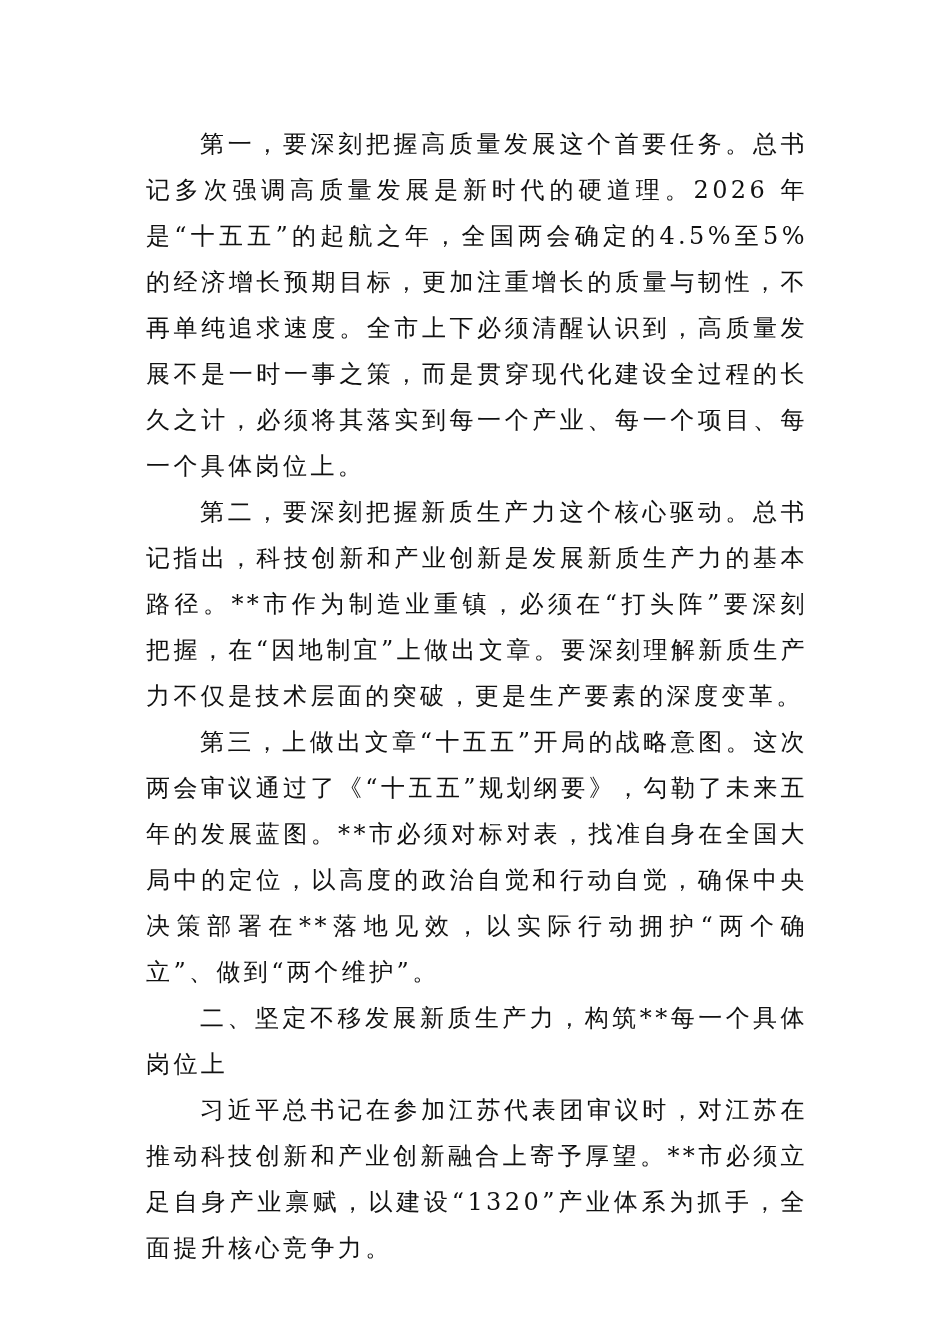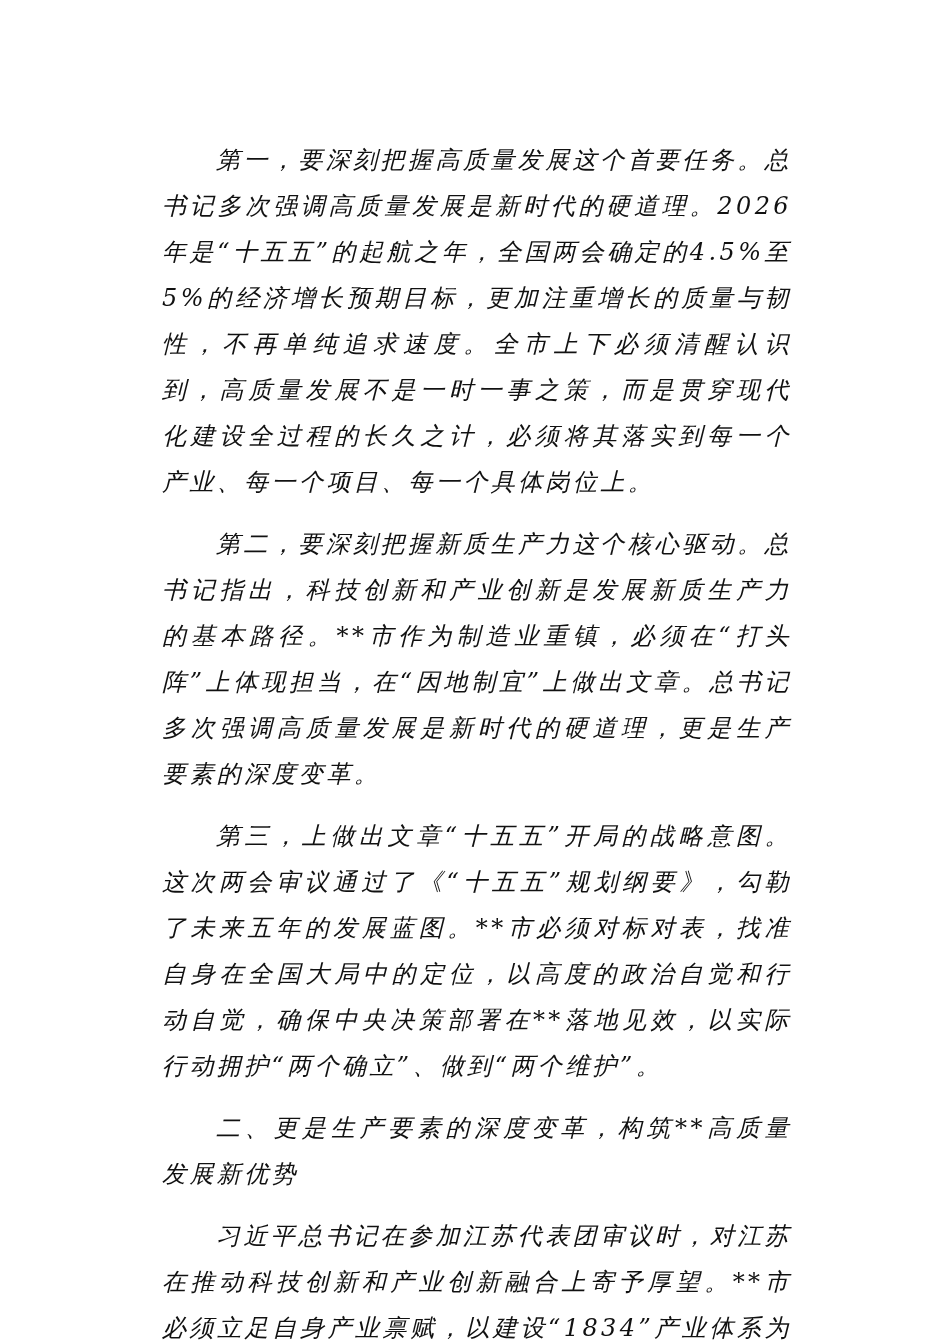--- a/index.html
+++ b/index.html
@@ -20,28 +20,27 @@
     width: 662px;
     font-family: "DejaVu Serif", "Liberation Serif", serif;
     font-size: 24px;
     line-height: 46px;
     color: #111111;
     letter-spacing: 3.4px;
     text-align: justify;
     text-justify: inter-character;
   }
   .para {
-    margin: 16px;
+    margin: 0;
     text-indent: 54px;
     word-break: break-all;
-    font-style: italic;
   }
 </style>
 </head>
 <body>
 
 <div class="page">
   <p class="para">第一，要深刻把握高质量发展这个首要任务。总书记多次强调高质量发展是新时代的硬道理。2026 年是“十五五”的起航之年，全国两会确定的4.5%至5%的经济增长预期目标，更加注重增长的质量与韧性，不再单纯追求速度。全市上下必须清醒认识到，高质量发展不是一时一事之策，而是贯穿现代化建设全过程的长久之计，必须将其落实到每一个产业、每一个项目、每一个具体岗位上。</p>
-  <p class="para">第二，要深刻把握新质生产力这个核心驱动。总书记指出，科技创新和产业创新是发展新质生产力的基本路径。**市作为制造业重镇，必须在“打头阵”上体现担当，在“因地制宜”上做出文章。总书记多次强调高质量发展是新时代的硬道理，更是生产要素的深度变革。</p>
+  <p class="para">第二，要深刻把握新质生产力这个核心驱动。总书记指出，科技创新和产业创新是发展新质生产力的基本路径。**市作为制造业重镇，必须在“打头阵”要深刻把握，在“因地制宜”上做出文章。要深刻理解新质生产力不仅是技术层面的突破，更是生产要素的深度变革。</p>
   <p class="para">第三，上做出文章“十五五”开局的战略意图。这次两会审议通过了《“十五五”规划纲要》，勾勒了未来五年的发展蓝图。**市必须对标对表，找准自身在全国大局中的定位，以高度的政治自觉和行动自觉，确保中央决策部署在**落地见效，以实际行动拥护“两个确立”、做到“两个维护”。</p>
-  <p class="para">二、更是生产要素的深度变革，构筑**高质量发展新优势</p>
-  <p class="para">习近平总书记在参加江苏代表团审议时，对江苏在推动科技创新和产业创新融合上寄予厚望。**市必须立足自身产业禀赋，以建设“1834”产业体系为抓手，全面提升核心竞争力。</p>
+  <p class="para">二、坚定不移发展新质生产力，构筑**每一个具体岗位上</p>
+  <p class="para">习近平总书记在参加江苏代表团审议时，对江苏在推动科技创新和产业创新融合上寄予厚望。**市必须立足自身产业禀赋，以建设“1320”产业体系为抓手，全面提升核心竞争力。</p>
 </div>
 
 </body></html>

